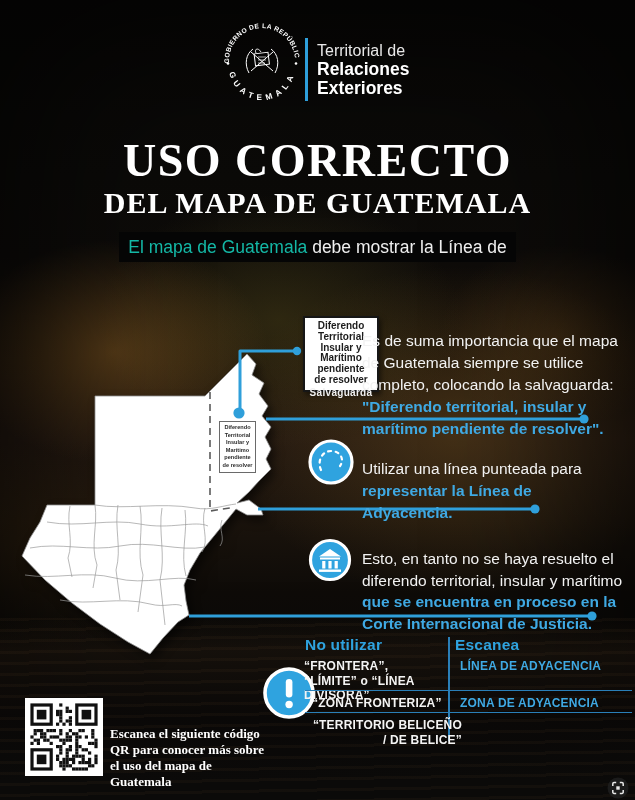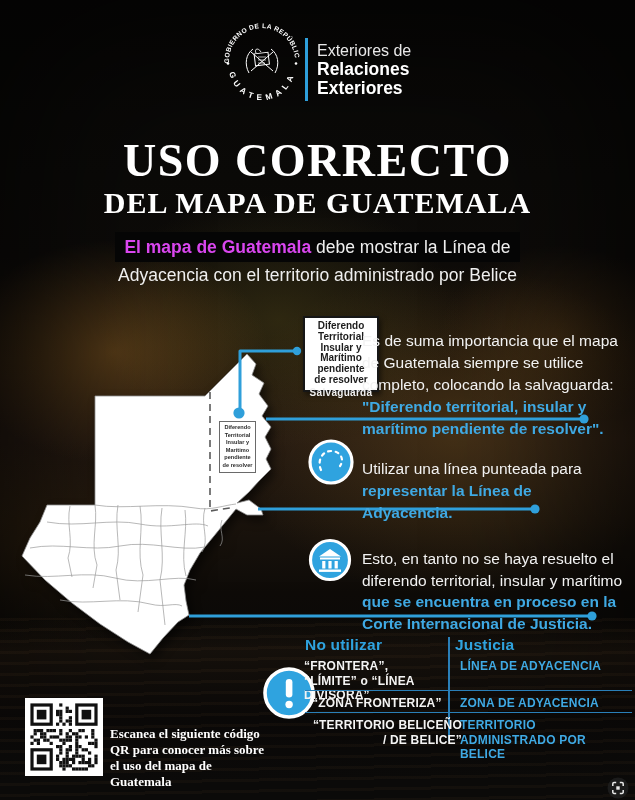--- a/index.html
+++ b/index.html
@@ -28,21 +28,21 @@
   .ministry .thin{font-size:16px;font-weight:400;color:#e8e8e8;}
   .ministry .bold{font-size:17.5px;font-weight:700;}
   
   .title1{left:0;top:134px;width:635px;text-align:center;color:#fff;
     font-family:"Liberation Serif",serif;font-weight:700;font-size:46px;letter-spacing:1.5px;}
   .title2{left:0;top:186px;width:635px;text-align:center;color:#fff;
     font-family:"Liberation Serif",serif;font-weight:700;font-size:30px;letter-spacing:1px;}
   
   .subtitle{left:0;top:232px;width:635px;text-align:center;font-size:17.5px;color:#efefef;line-height:26px;}
   .subtitle .band{background:#050505;padding:2px 9px;display:inline-block;}
-  .subtitle .hl{color:#d946ef;font-weight:700;}
+  .subtitle .hl{color:#14b8a6;font-weight:400;}
   
   .callout{left:303px;top:316px;width:72px;background:#fff;border:2px solid #161616;
     text-align:center;color:#1c1c1c;font-size:10px;font-weight:700;line-height:10.8px;padding:3px 0 4px;
     box-shadow:2px 3px 5px rgba(0,0,0,0.5);}
   .callout span{display:block;}
   .salvacap{left:303px;top:387px;width:76px;text-align:center;color:#f0f0f0;font-size:10px;font-weight:700;letter-spacing:0.3px;}
   
   .maplabel{left:219px;top:421px;width:35px;background:#fff;border:1px solid #6a6a6a;
     text-align:center;color:#2b2b2b;font-size:5.6px;font-weight:600;line-height:7.6px;padding:2px 0;}
   .maplabel span{display:block;}
@@ -167,31 +167,30 @@
 
     <g>
       <circle cx="618" cy="788" r="10.5" fill="rgba(30,30,30,0.85)"></circle>
       <path d="M612.8,786 v-2.2 a1.2,1.2 0 0 1 1.2,-1.2 h2.2 M619.8,782.6 h2.2 a1.2,1.2 0 0 1 1.2,1.2 v2.2 M623.2,790 v2.2 a1.2,1.2 0 0 1 -1.2,1.2 h-2.2 M616.2,793.4 h-2.2 a1.2,1.2 0 0 1 -1.2,-1.2 v-2.2" fill="none" stroke="#e8e8e8" stroke-width="1.5"></path>
       <rect x="616.3" y="786.3" width="3.4" height="3.4" fill="#e8e8e8"></rect>
     </g>
   </svg>
 
   <div class="abs sep"></div>
   <div class="abs ministry">
-    <div class="thin">Exteriores de</div>
+    <div class="thin">Territorial de</div>
     <div class="bold">Relaciones</div>
     <div class="bold">Exteriores</div>
   </div>
 
   <div class="abs title1">USO CORRECTO</div>
   <div class="abs title2">DEL MAPA DE GUATEMALA</div>
 
   <div class="abs subtitle">
     <div class="band"><span class="hl">El mapa de Guatemala</span><span> debe mostrar la Línea de</span></div>
-    <div>Adyacencia con el territorio administrado por Belice</div>
   </div>
 
   <div class="abs callout">
     <span>Diferendo</span>
     <span>Territorial</span>
     <span>Insular y</span>
     <span>Marítimo</span>
     <span>pendiente</span>
     <span>de resolver</span>
   </div>
@@ -204,31 +203,30 @@
     <span>Marítimo</span>
     <span>pendiente</span>
     <span>de resolver</span>
   </div>
 
   <div class="abs para p1"><span>Es de suma importancia que el mapa de Guatemala siempre se utilice completo, colocando la salvaguarda: </span><span class="blue">"Diferendo territorial, insular y marítimo pendiente de resolver".</span></div>
   <div class="abs para p2"><span>Utilizar una línea punteada para </span><span class="blue">representar la Línea de Adyacencia.</span></div>
   <div class="abs para p3"><span>Esto, en tanto no se haya resuelto el diferendo territorial, insular y marítimo </span><span class="blue">que se encuentra en proceso en la Corte Internacional de Justicia.</span></div>
 
   <div class="abs th" style="left:305px;top:636px;width:143px;">No utilizar</div>
-  <div class="abs th" style="left:455px;top:636px;width:172px;">Justicia</div>
+  <div class="abs th" style="left:455px;top:636px;width:172px;">Escanea</div>
   <div class="abs vdiv"></div>
 
   <div class="abs cell no" style="left:304px;top:659px;width:132px;">“FRONTERA”, “LÍMITE” o “LÍNEA DIVISORA”</div>
   <div class="abs cell yes" style="left:460px;top:659px;width:172px;">LÍNEA DE ADYACENCIA</div>
   <div class="abs hdiv" style="top:690px;"></div>
   <div class="abs cell no" style="left:312px;top:696px;width:135px;">“ZONA FRONTERIZA”</div>
   <div class="abs cell yes" style="left:460px;top:696px;width:172px;">ZONA DE ADYACENCIA</div>
   <div class="abs hdiv" style="top:712px;"></div>
   <div class="abs cell no" style="left:312px;top:718px;width:150px;text-align:right;">“TERRITORIO BELICEÑO / DE BELICE”</div>
-  <div class="abs cell yes" style="left:460px;top:718px;width:172px;">TERRITORIO ADMINISTRADO POR BELICE</div>
 
   <div class="abs qrwrap">
     <svg id="qr" width="78" height="78" viewBox="0 0 78 78">
         <rect x="0" y="0" width="78" height="78" fill="#fff"></rect>
         <rect x="34.2" y="5.4" width="3.2" height="3.2" fill="#111"></rect>
         <rect x="40.6" y="8.600000000000001" width="3.2" height="3.2" fill="#111"></rect>
         <rect x="31" y="11.8" width="3.2" height="3.2" fill="#111"></rect>
         <rect x="34.2" y="11.8" width="3.2" height="3.2" fill="#111"></rect>
         <rect x="40.6" y="11.8" width="3.2" height="3.2" fill="#111"></rect>
         <rect x="43.800000000000004" y="11.8" width="3.2" height="3.2" fill="#111"></rect>

